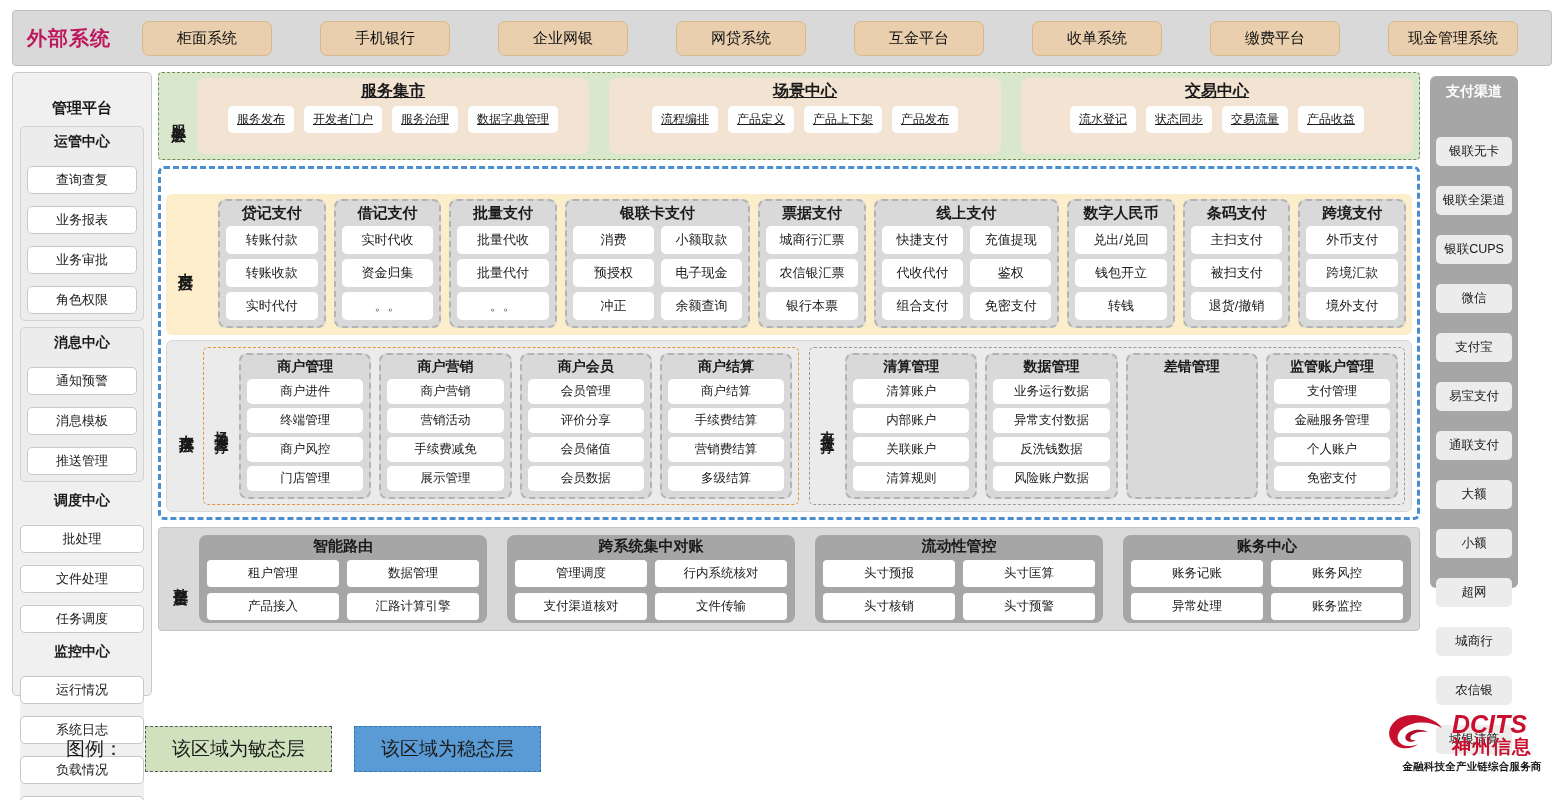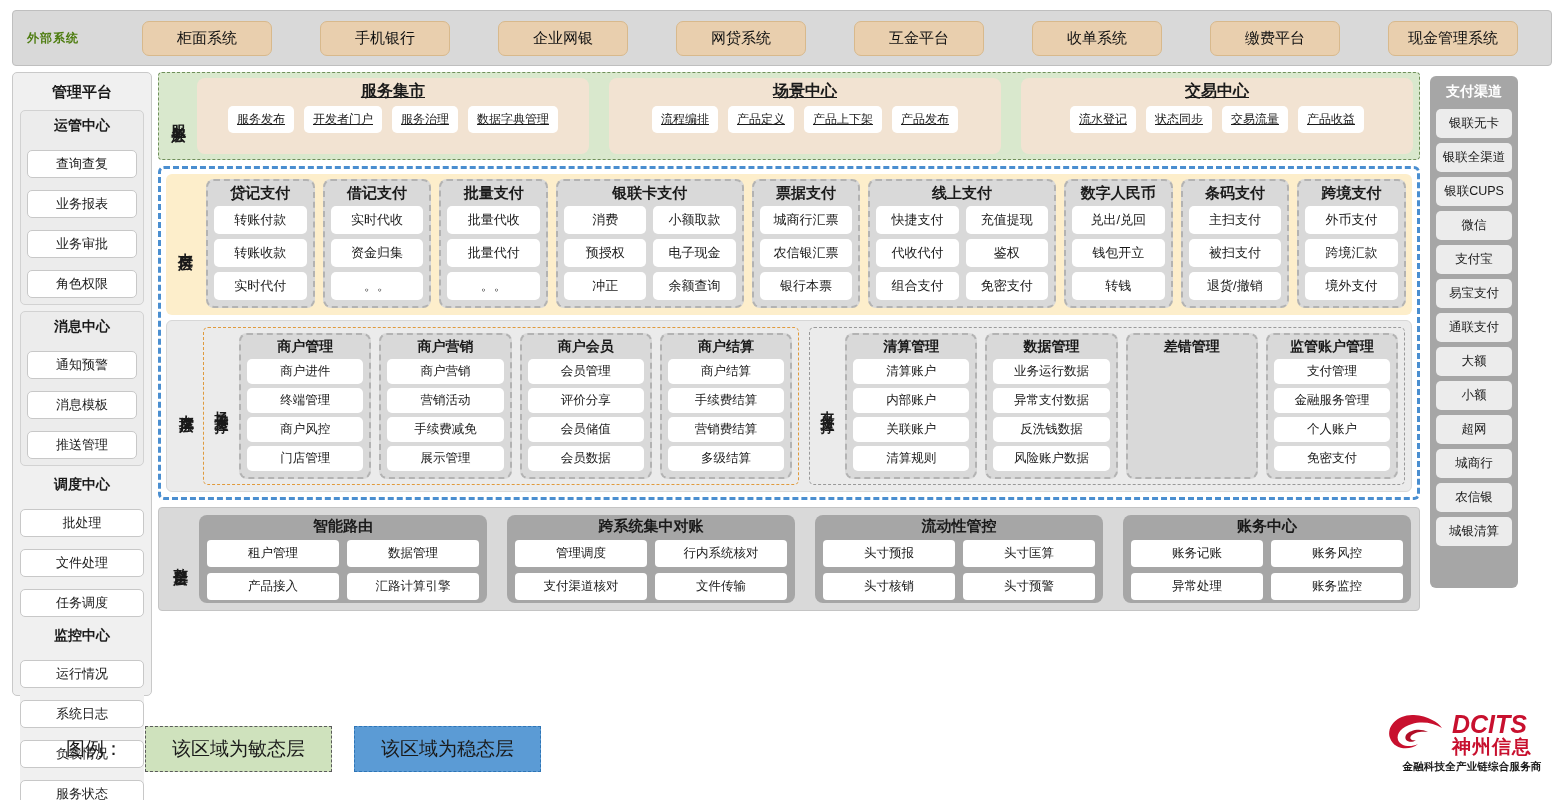--- a/index.html
+++ b/index.html
@@ -11,32 +11,32 @@
     overflow: hidden;
   }
   .page { position: relative; width: 1564px; height: 800px; }
 
   
   .ext-bar {
     position: absolute; left: 12px; top: 10px; width: 1540px; height: 56px;
     background: #d9d9d9; border: 1px solid #bfbfbf; border-radius: 4px;
     display: flex; align-items: center; padding: 0 14px;
   }
-  .ext-title { font-size: 12px; font-weight: bold; color: #4d7c0f; width: 96px; flex: none; letter-spacing: 1px;}
+  .ext-title { font-size: 20px; font-weight: bold; color: #be185d; width: 96px; flex: none; letter-spacing: 1px;}
   .ext-items { display: flex; flex: 1; justify-content: space-around; gap: 10px; }
   .ext-chip {
     background: #e9cfae; border: 1px solid #d8b98c; border-radius: 7px;
     font-size: 15px; color: #111; padding: 7px 0; width: 130px; text-align: center;
   }
 
   
   .mgmt {
     position: absolute; left: 12px; top: 72px; width: 140px; height: 624px;
     background: #f0f0f0; border: 1px solid #c9c9c9; border-radius: 5px;
-    padding: 6px 7px; display: flex; flex-direction: column; gap: 5px;
+    padding: 22px 7px; display: flex; flex-direction: column; gap: 5px;
   }
   .mgmt-title { text-align: center; font-size: 15px; font-weight: bold; padding: 4px 0 3px; }
   .mgmt-group {
     background: #ececec; border: 1px solid #d2d2d2; border-radius: 5px;
     padding: 4px 6px 6px; display: flex; flex-direction: column; gap: 12px;
   }
   .mgmt-group.bare { background: #f0f0f0; border: none; padding: 2px 0 0; }
   .mgmt-group-title { text-align: center; font-size: 14px; font-weight: bold; padding: 2px 0 3px; }
   .mgmt-item {
     background: #ffffff; border: 1px solid #c8c8c8; border-radius: 5px;
@@ -70,21 +70,21 @@
 
   
   .stable-block {
     margin-top: 6px;
     border: 3px dashed #4a8ed0; border-radius: 6px;
     background: #ffffff; padding: 5px;
   }
 
   
   .pay-layer {
-    background: #fdeecb; border-radius: 6px; display: flex; padding: 5px 6px 7px; gap: 8px;
+    background: #fdeecb; border-radius: 6px; display: flex; padding: 5px 6px 7px; gap: 20px; margin-top: 20px;
   }
   .pay-groups { display: flex; flex: 1; gap: 8px; }
   .pay-group {
     background: #d9d9d9; border: 2px dashed #b3b3b3; border-radius: 8px;
     padding: 3px 6px 6px; display: flex; flex-direction: column; align-items: center;
     flex: 1;
   }
   .pay-group.wide2 { flex: 1.85; }
   .pay-group-title { font-size: 15px; font-weight: bold; margin-bottom: 3px; white-space: nowrap; }
   .pay-items { display: flex; flex-direction: column; gap: 5px; width: 100%; }
@@ -461,21 +461,21 @@
               <div class="int-item">异常处理</div>
               <div class="int-item">账务监控</div>
             </div>
           </div>
         </div>
     </div>
   </div>
 
   <div class="chan">
     <div class="chan-title">支付渠道</div>
-    <div id="chan-items" style="display:flex;flex-direction:column;gap:5px;">
+    <div id="chan-items" style="display:flex;flex-direction:column;gap:20px;margin-top:28px;">
         <div class="chan-item">银联无卡</div>
         <div class="chan-item">银联全渠道</div>
         <div class="chan-item">银联CUPS</div>
         <div class="chan-item">微信</div>
         <div class="chan-item">支付宝</div>
         <div class="chan-item">易宝支付</div>
         <div class="chan-item">通联支付</div>
         <div class="chan-item">大额</div>
         <div class="chan-item">小额</div>
         <div class="chan-item">超网</div>

